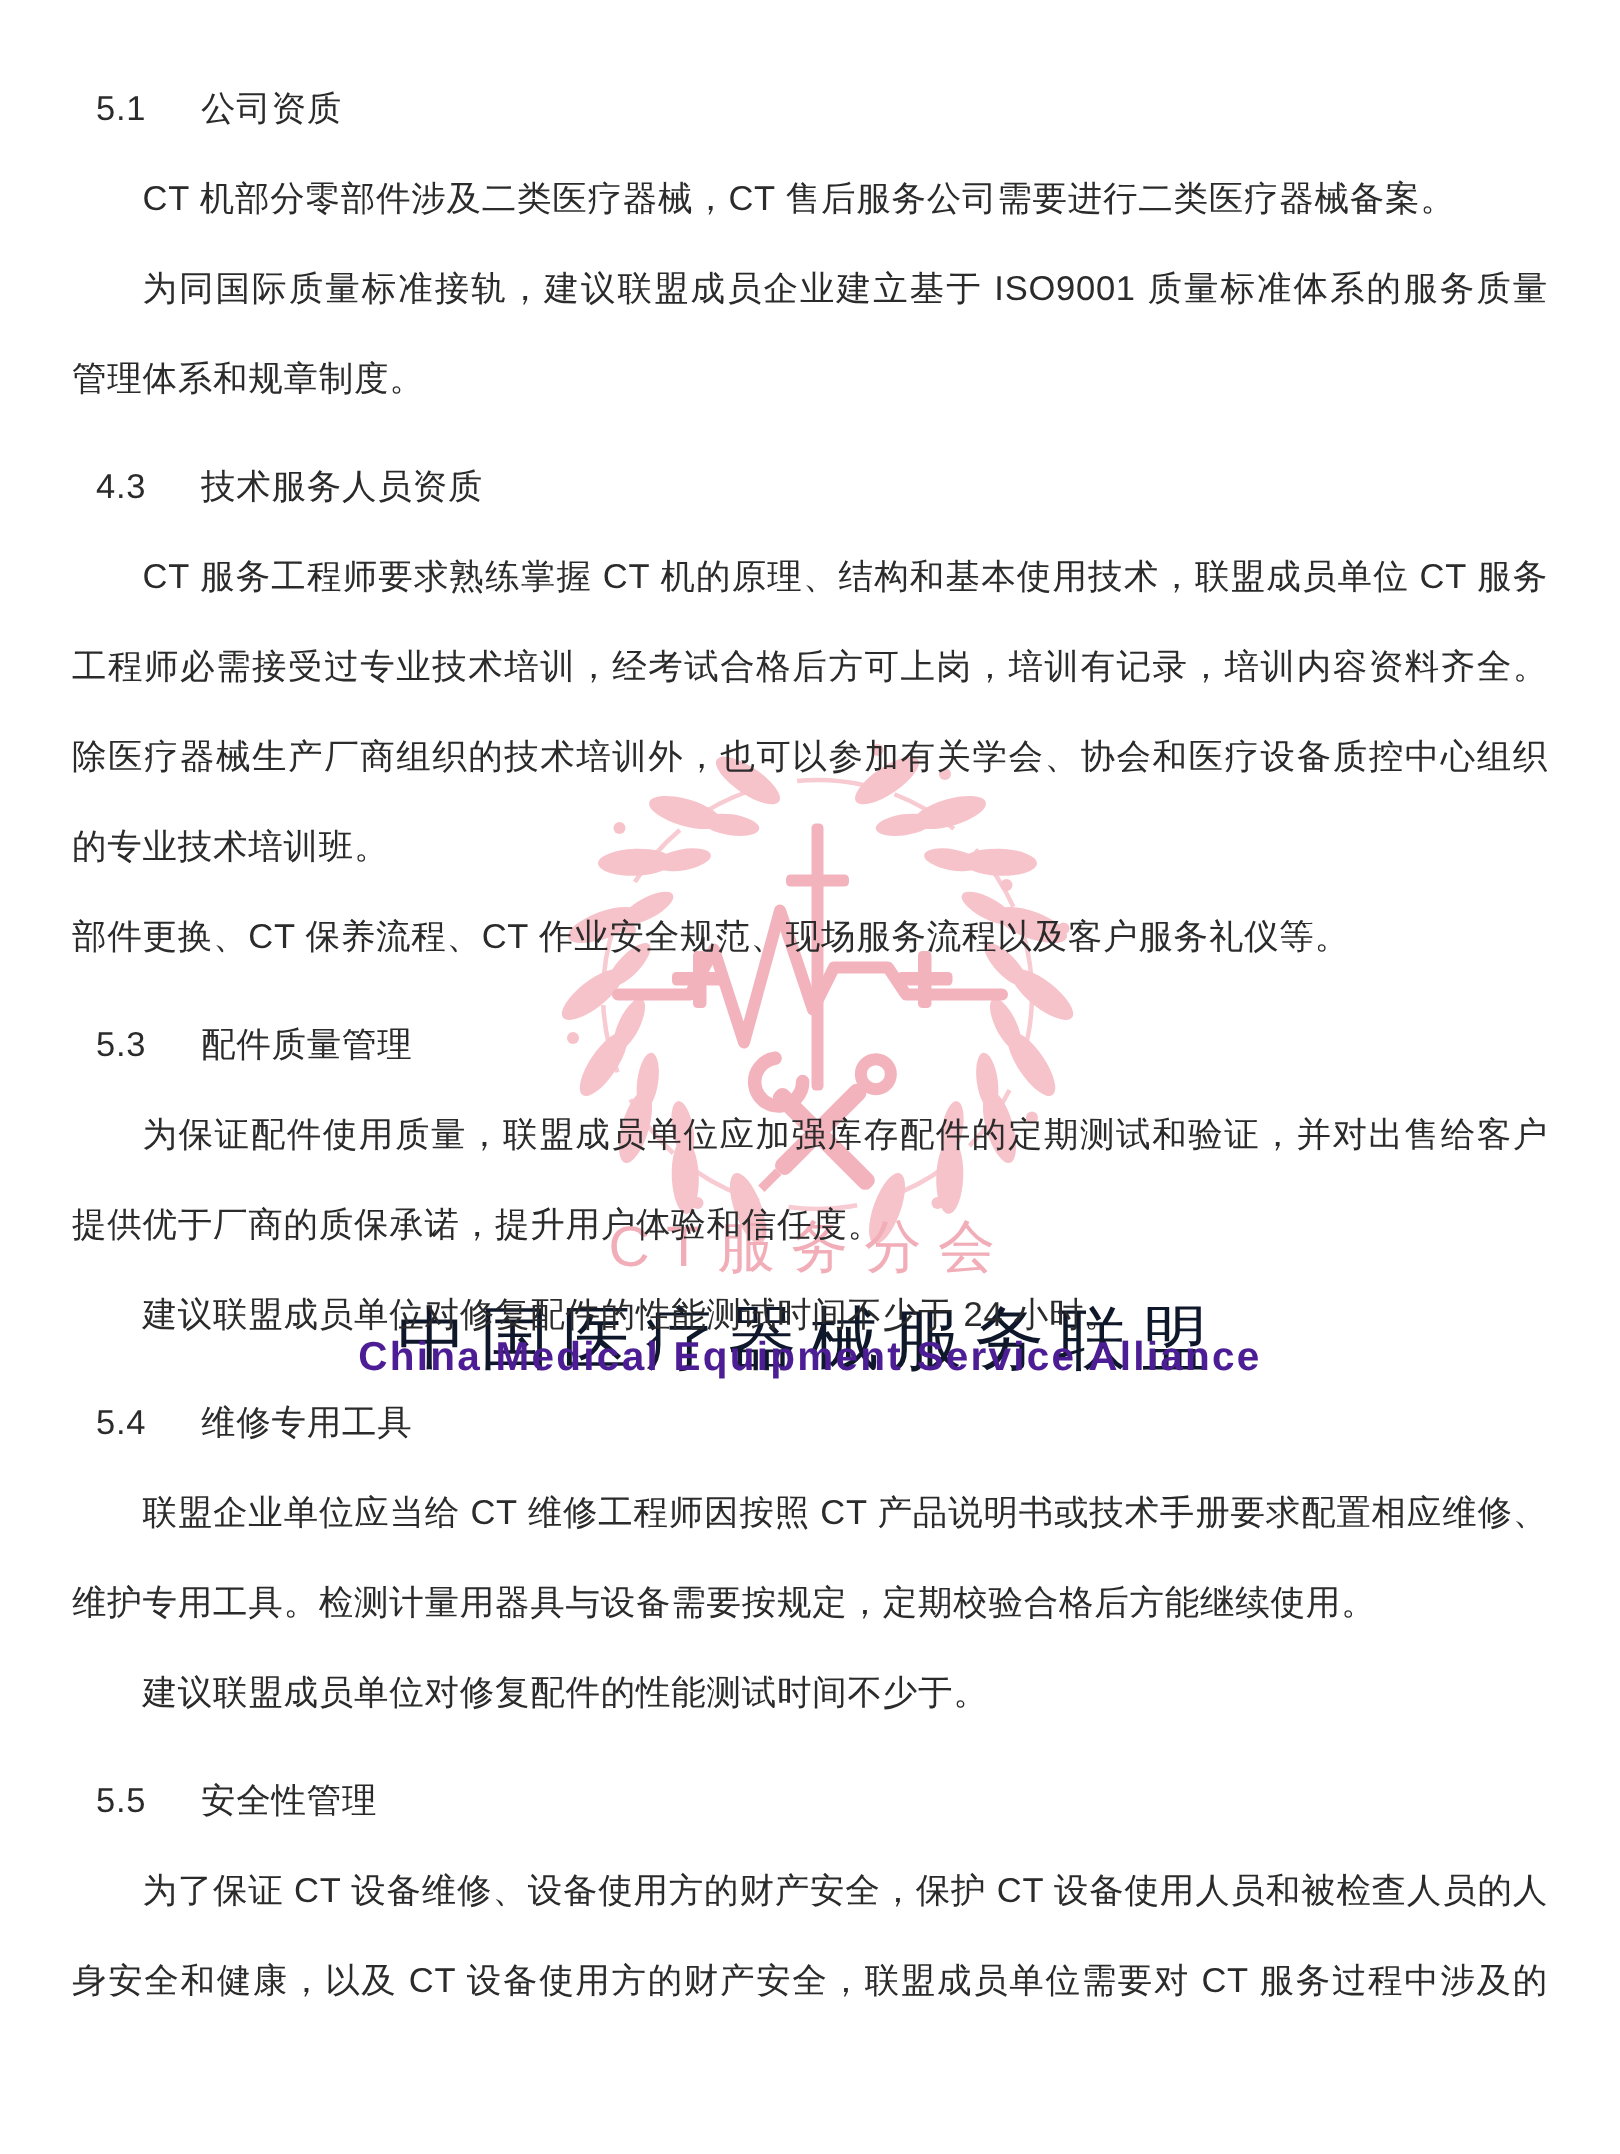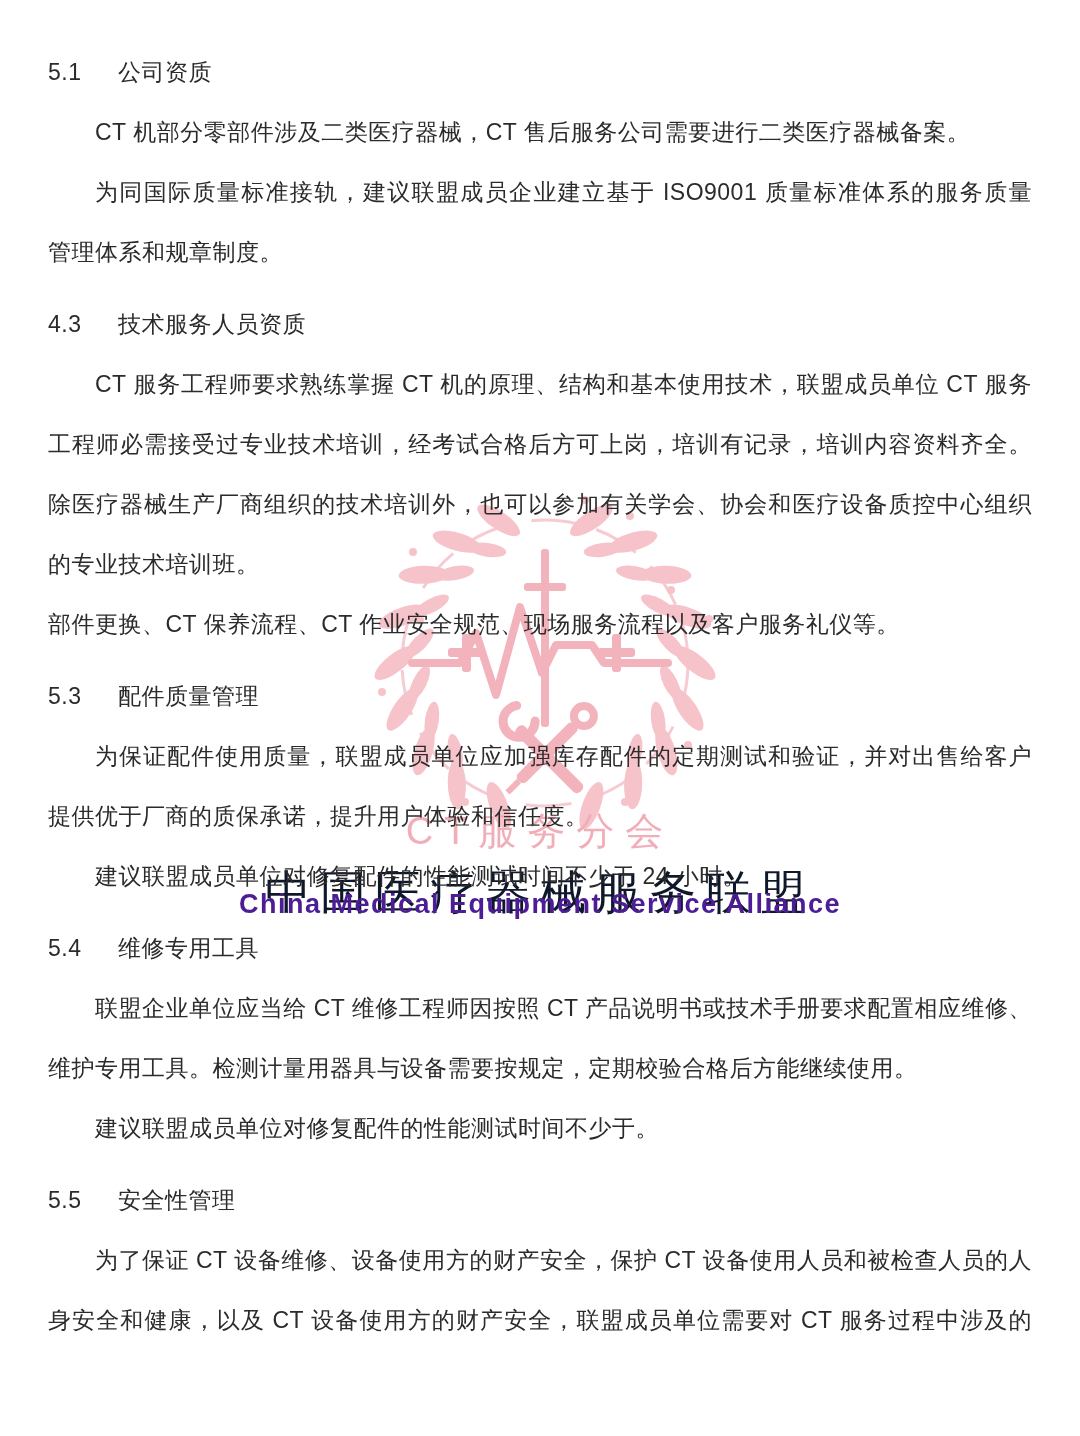--- a/index.html
+++ b/index.html
@@ -17,21 +17,21 @@
   .wm-large { top:862px; font-size:46px; letter-spacing:9px;  color:#0f172a; }
   .wm-en    { top:889px; font-size:27px; font-weight:bold; letter-spacing:1.5px; color:#4c1d95; }
 
   
   .content {
     position:relative; z-index:2;
     padding:30px 48px 0 48px;
     color:#2b2b2b; font-size:23px;
   }
   .line { height:60px; line-height:60px; white-space:nowrap; letter-spacing:0.5px; }
-  .heading { margin-top:12px; }
+  .heading { margin-top:12px;margin-left:16px; }
   .sec-num { display:inline-block; min-width:70px; }
   .para { text-indent:47px; }
   .fill { text-align:justify; text-align-last:justify; white-space:normal; }
 </style>
 </head>
 <body>
 
 <div class="page">
 
   <div class="watermark">

